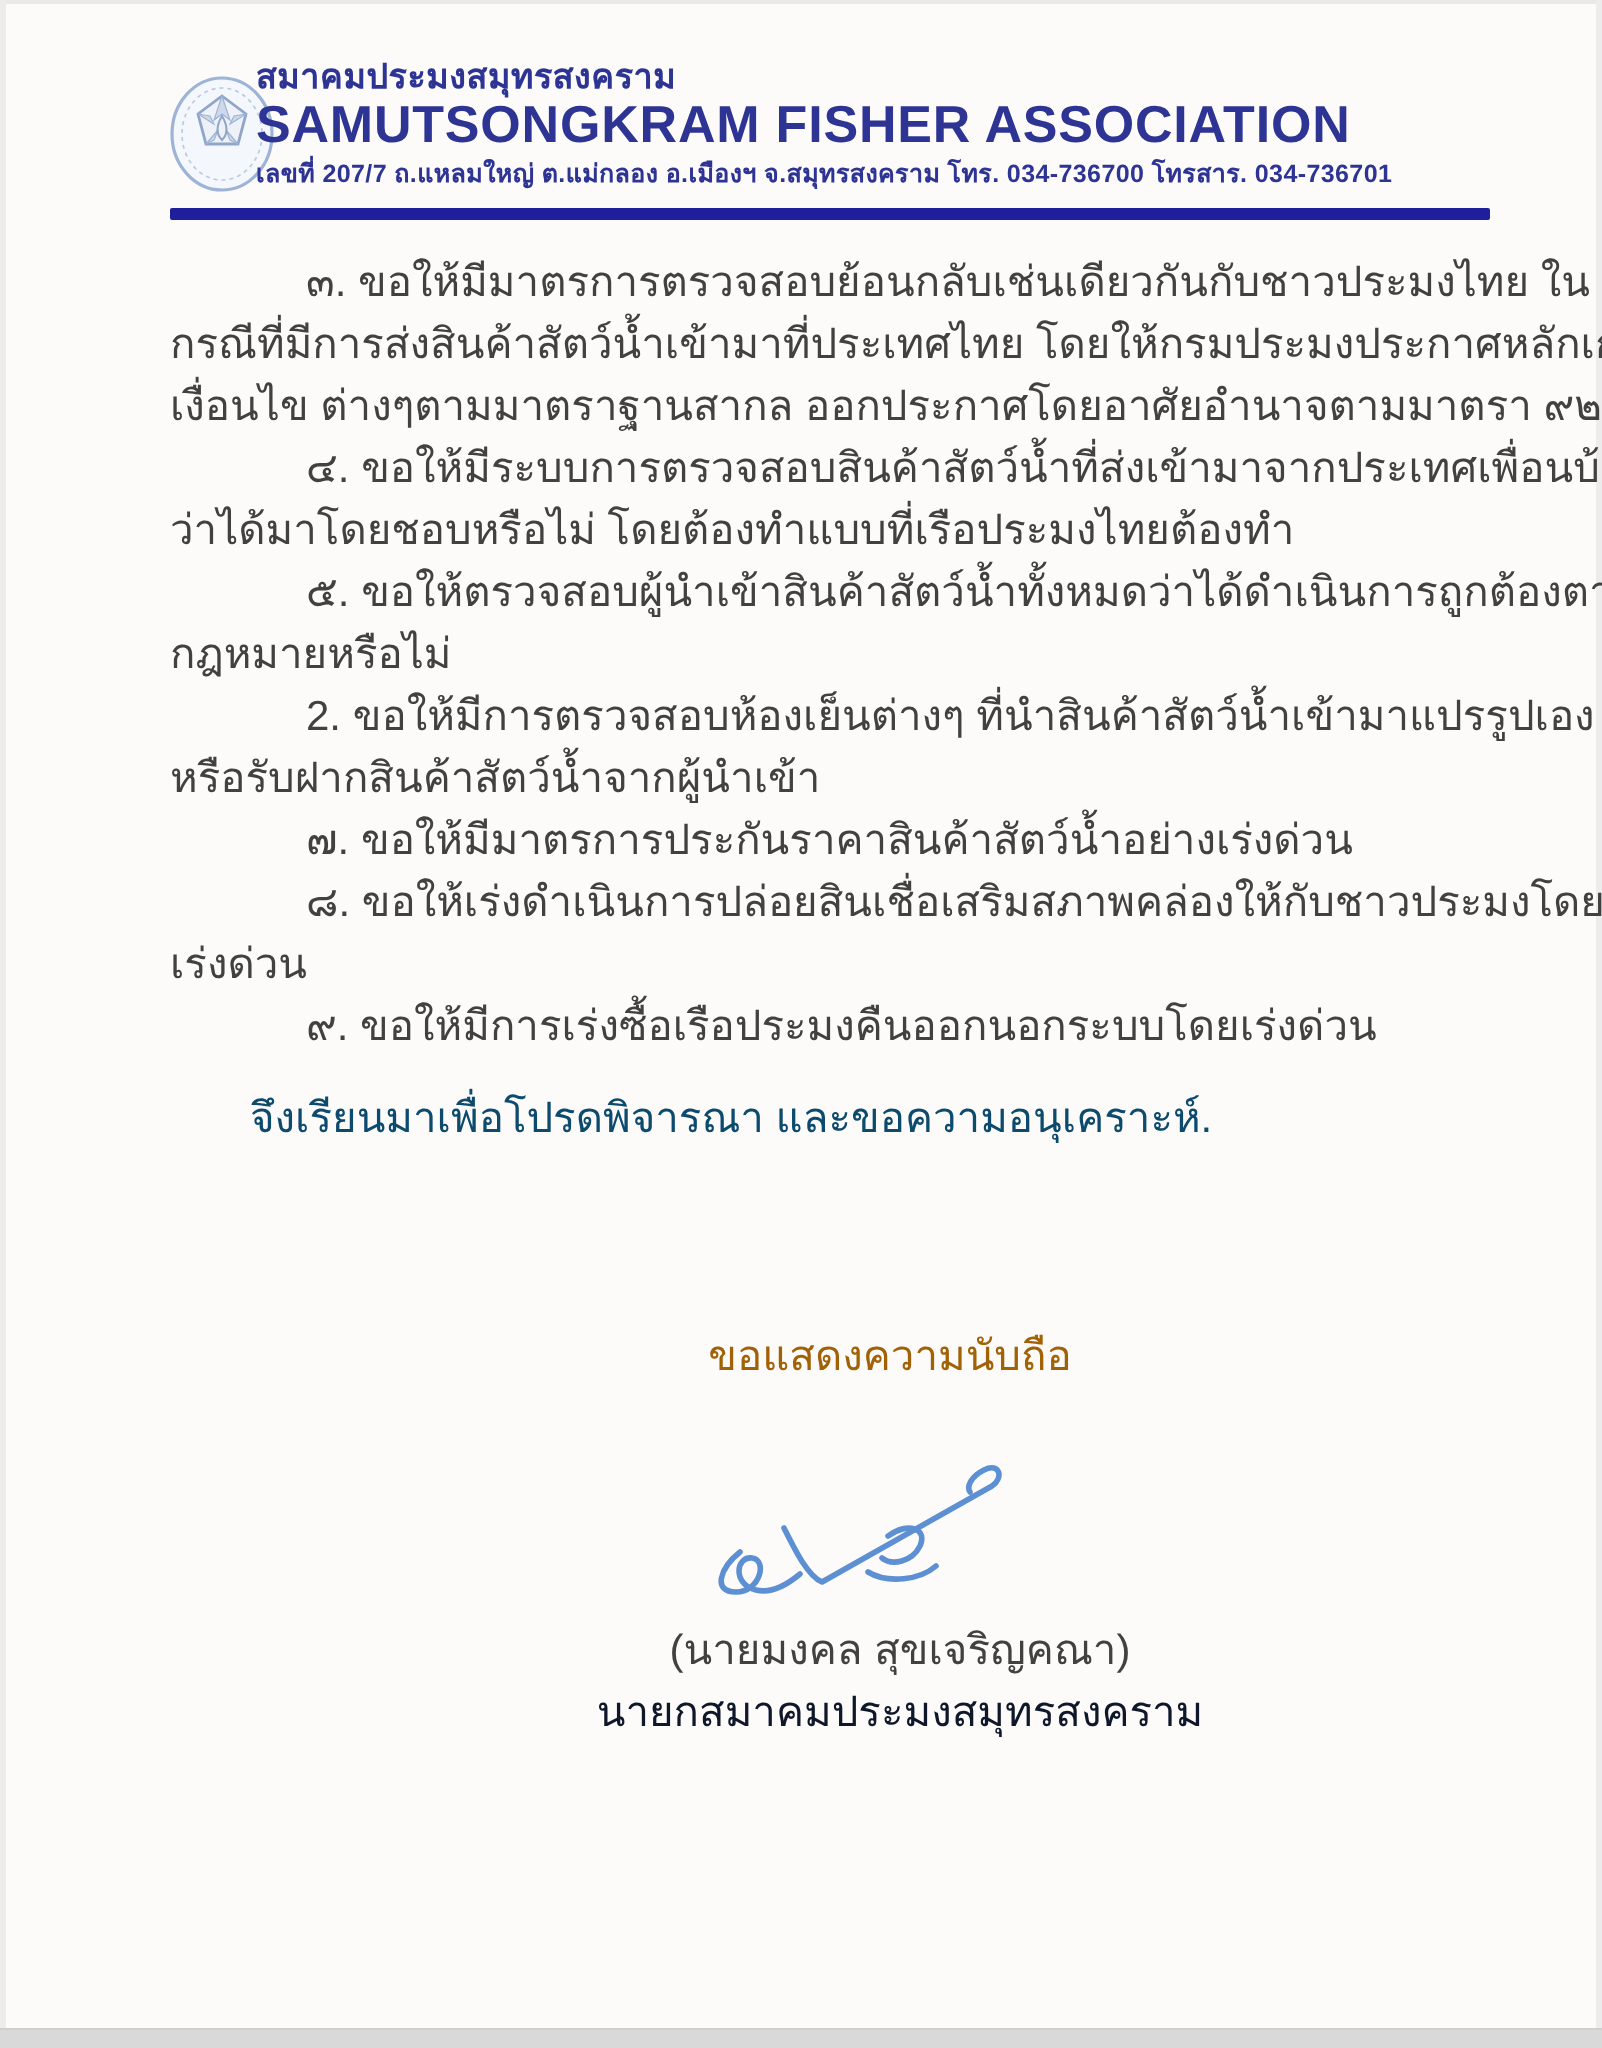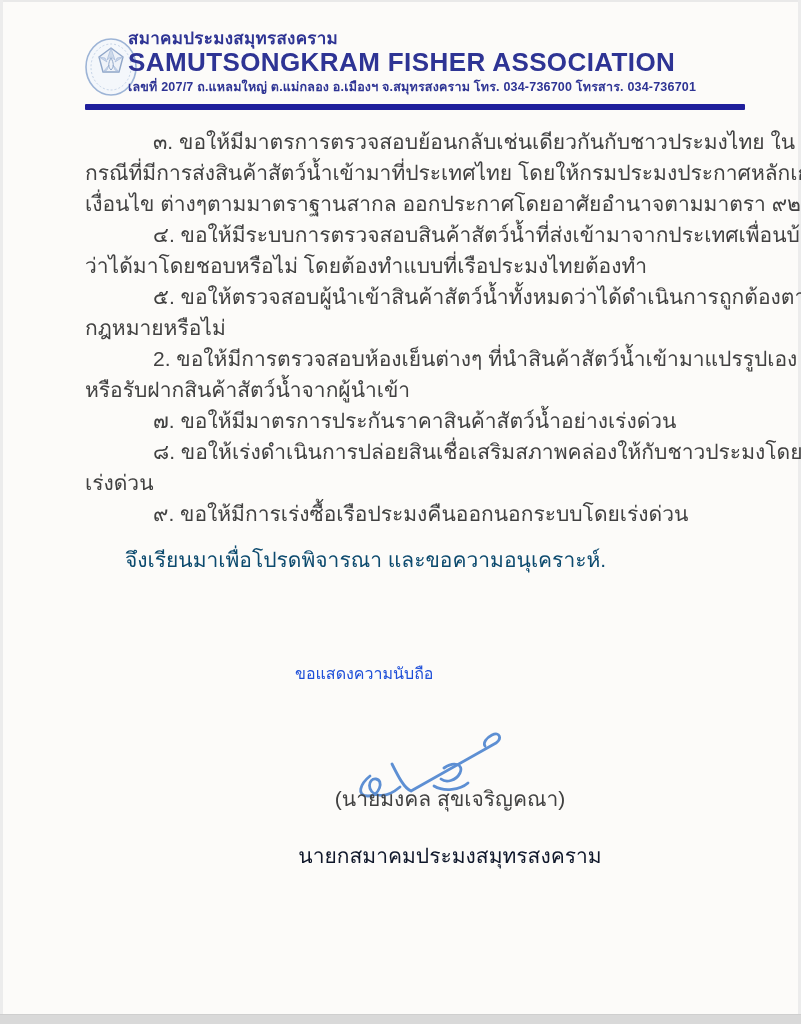--- a/index.html
+++ b/index.html
@@ -25,26 +25,26 @@
   .org-addr{font-size:12.5px;font-weight:700;letter-spacing:0.2px;line-height:17px;margin-top:4px;}
   .rule{position:absolute;left:85px;top:104px;width:660px;height:6px;background:#1f1f9c;border-radius:1px;}
 
   
   .body-text{position:absolute;left:85px;top:126px;width:642px;
     font-size:21px;line-height:31px;color:#414141;}
   .line{white-space:nowrap;}
   .line.indent{padding-left:68px;}
   .closing{position:absolute;left:85px;top:544px;width:642px;padding-left:40px;
     font-size:21px;line-height:31px;color:#0c4a6e;}
-  .salutation{position:absolute;left:295px;top:661px;width:300px;text-align:left;
-    font-size:16px;color:#1d4ed8;}
+  .salutation{position:absolute;left:295px;top:661px;width:300px;text-align:center;
+    font-size:21px;color:#a16207;}
 
   
   .signature{position:absolute;left:348px;top:726px;width:164px;height:84px;}
-  .signer-name{position:absolute;left:270px;top:782px;width:360px;text-align:center;
+  .signer-name{position:absolute;left:270px;top:808px;width:360px;text-align:center;
     font-size:21px;color:#414141;}
   .signer-title{position:absolute;left:270px;top:839px;width:360px;text-align:center;
     font-size:21px;color:#0f172a;}
 </style>
 </head>
 <body>
 
 <div class="photo">
 
   <div class="edge-top"></div>

